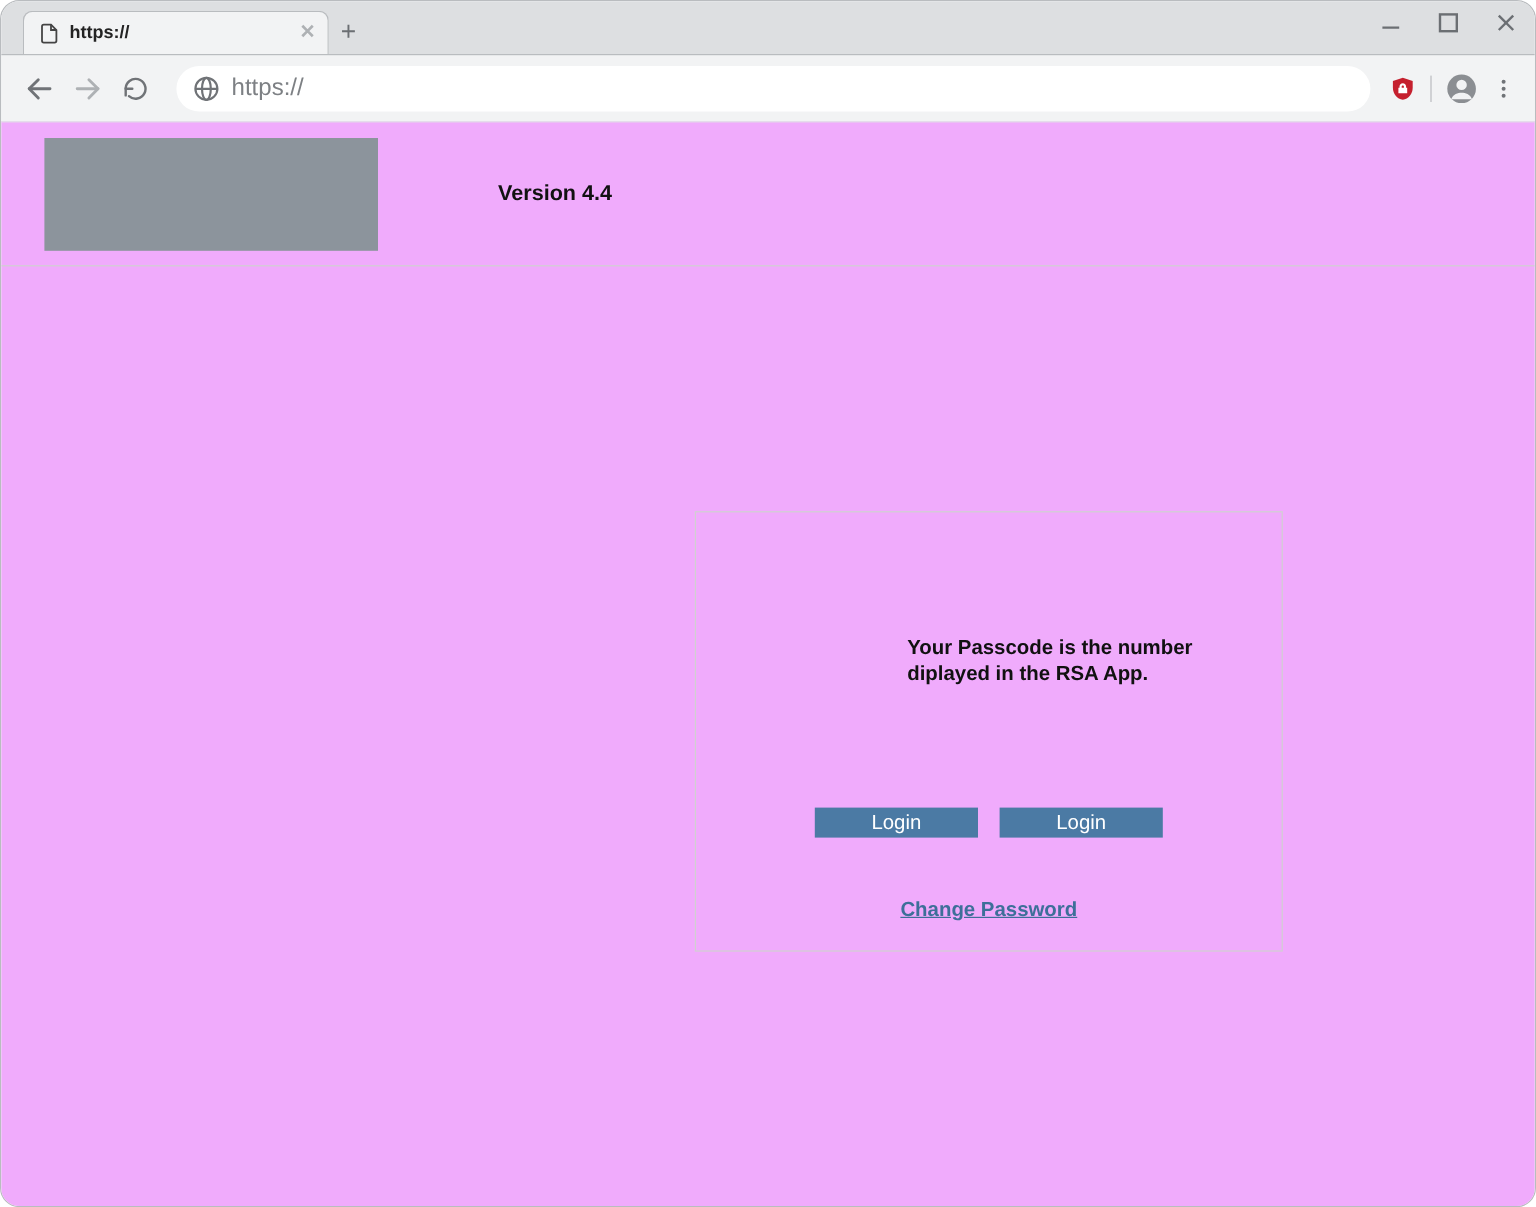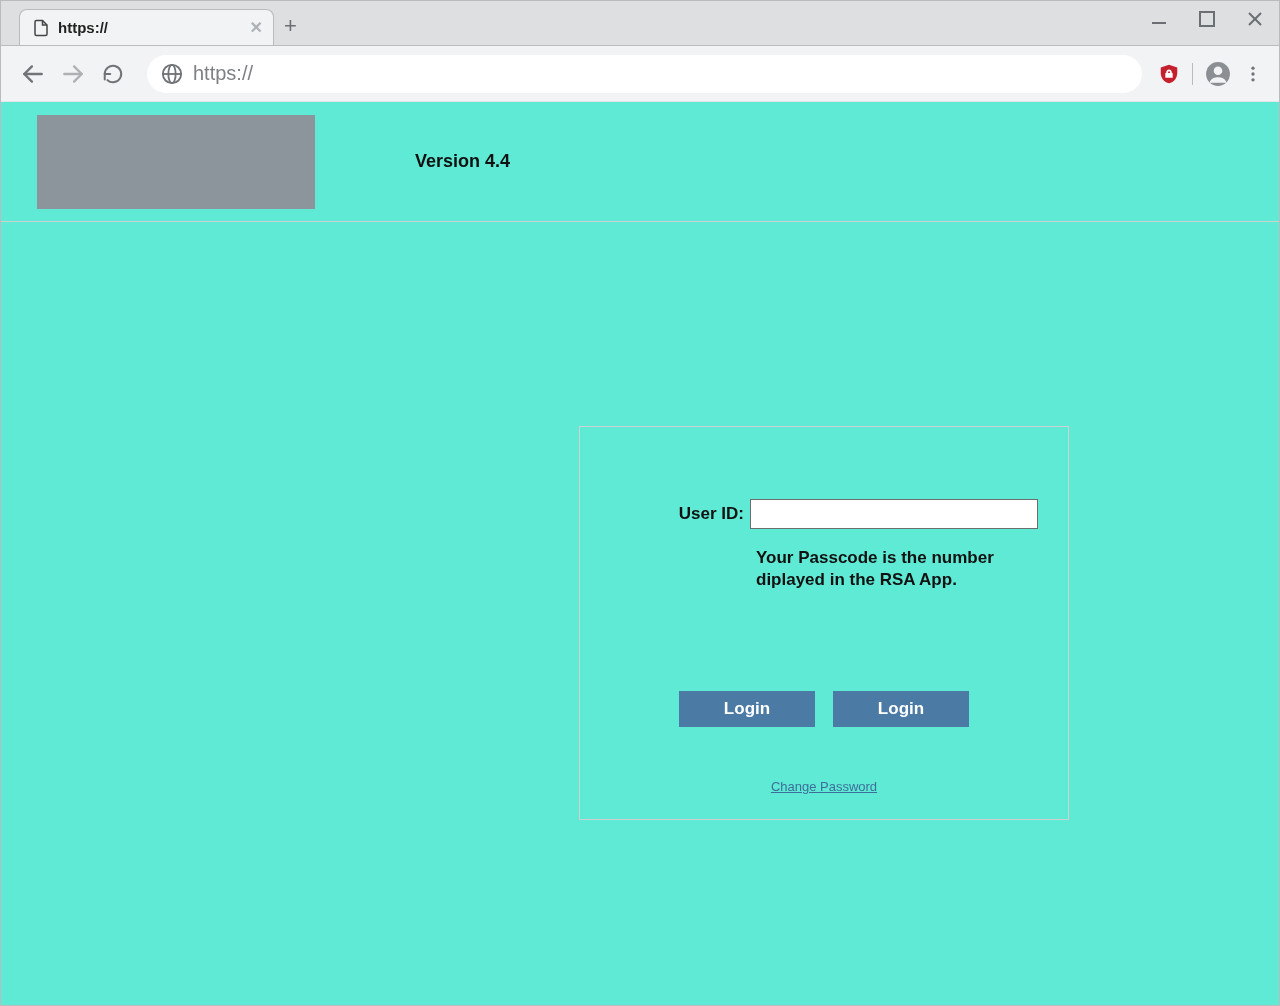--- a/index.html
+++ b/index.html
@@ -21,21 +21,21 @@
     height: 1006px;
     font-family: "Helvetica Neue", Helvetica, Arial, sans-serif;
     background: #fff;
     overflow: hidden;
   }
   
   .browser-window {
     width: 1280px;
     height: 1006px;
     border: 1px solid var(--border-grey);
-    border-radius: 0;
+    border-radius: 16px;
     overflow: hidden;
     display: flex;
     flex-direction: column;
   }
   
   .tab-strip {
     height: 44px;
     background: var(--chrome-bg);
     display: flex;
     align-items: flex-end;
@@ -122,21 +122,21 @@
     color: #7d8084;
     font-weight: 500;
   }
   .right-icons { display: flex; align-items: center; gap: 12px; }
   .right-icons .sep { width: 1px; height: 22px; background: #b9bcbf; }
   .right-icons .icon { display: inline-flex; color: var(--icon-grey); }
   .right-icons .ublock { color: #c5202e; }
   
   .page {
     flex: 1;
-    background: #5eead4;
+    background: #f0abfc;
     overflow: auto;
     position: relative;
     border-top: 1px solid #e2e4e6;
   }
   .page-header {
     height: 120px;
     border-bottom: 1px solid var(--page-border);
     display: flex;
     align-items: center;
     padding: 0 36px;
@@ -175,52 +175,53 @@
   }
   .form-row input {
     flex: 1;
     height: 30px;
     border: 1px solid #6d6d6d;
     padding: 2px 6px;
     font-size: 15px;
   }
   .help-text {
     margin-left: 146px;
+    margin-top: 30px;
     font-size: 17px;
     font-weight: 600;
     color: #111;
     line-height: 1.3;
   }
   .button-row {
     margin-top: 100px;
     display: flex;
     justify-content: center;
     gap: 18px;
   }
   .btn {
     width: 136px;
-    height: 36px;
+    height: 25px;
     background: var(--steel-blue);
     color: #fff;
     font-size: 17px;
-    font-weight: 700;
+    font-weight: 400;
     border: none;
     display: inline-flex;
     align-items: center;
     justify-content: center;
     cursor: pointer;
   }
   .link-row {
     margin-top: 50px;
     text-align: center;
   }
   .link-row a {
     color: var(--steel-blue-text);
-    font-size: 13px;
-    font-weight: 400;
+    font-size: 17px;
+    font-weight: 700;
     text-decoration: underline;
     cursor: pointer;
   }
 </style>
 </head>
 <body>
 
 <div class="browser-window">
 
   <div class="tab-strip">
@@ -312,24 +313,20 @@
     </div>
   </div>
 
   <div class="page">
     <div class="page-header">
       <div class="logo-box"></div>
       <div class="version">Version 4.4</div>
     </div>
 
     <div class="login-panel">
-      <div class="form-row">
-        <label>User ID:</label>
-        <input type="text" value="" style="">
-      </div>
 
       <div class="help-text">Your Passcode is the number diplayed in the RSA App.</div>
 
       <div class="button-row">
         <button class="btn">Login</button>
         <button class="btn">Login</button>
       </div>
 
       <div class="link-row">
         <a>Change Password</a>

